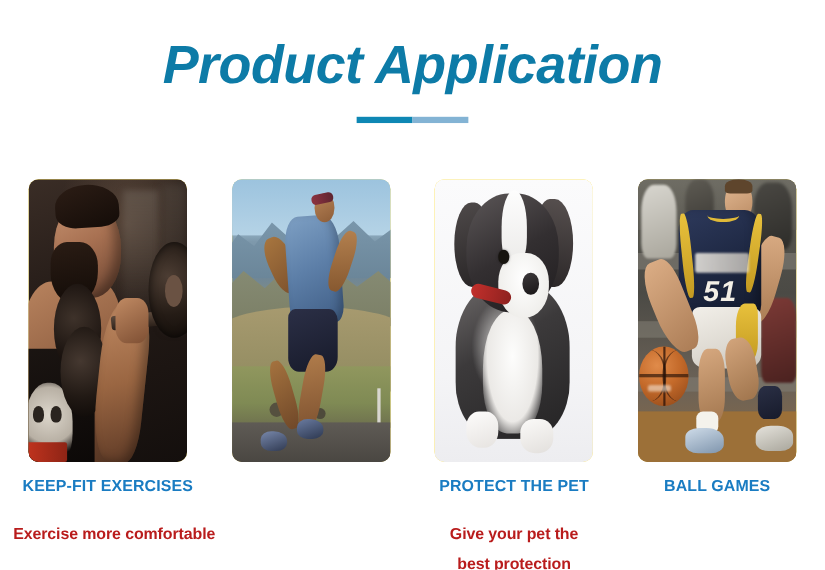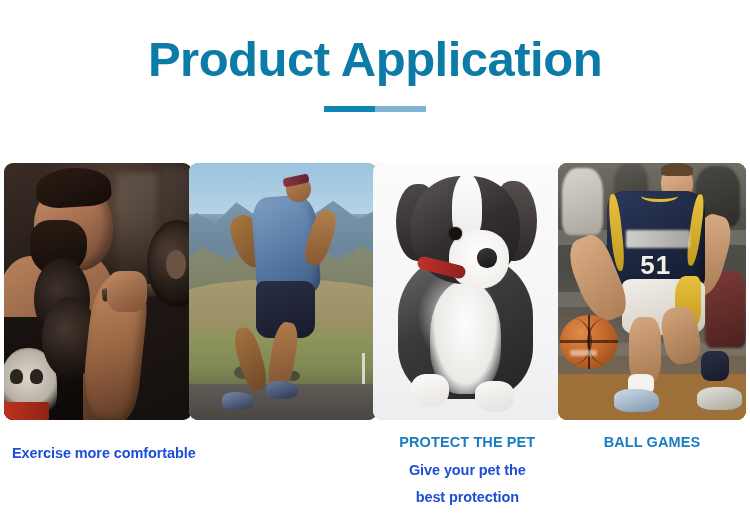--- a/index.html
+++ b/index.html
@@ -31,20 +31,21 @@
     padding-top: 34px;
   }
 
   .page-title {
     font-size: 49px;
     font-weight: 700;
     letter-spacing: -0.5px;
     color: #0d7ba7;
     line-height: 1.05;
     font-family: "Liberation Sans", "DejaVu Sans", sans-serif;
+    font-style: italic;
   }
 
   .title-divider {
     width: 102px;
     height: 6px;
     margin: 21px auto 0 auto;
     display: flex;
     overflow: hidden;
   }
   .title-divider .seg-dark {
@@ -70,25 +71,26 @@
 
   .card {
     width: 172px;
     display: flex;
     flex-direction: column;
     align-items: center;
   }
 
   .card-photo {
     position: relative;
-    width: 188px;
+    width: 144px;
     height: 257px;
     border-radius: 9px;
     overflow: hidden;
     background: #fde047;
+    font-style: italic;
   }
 
   .photo-layer {
     position: absolute;
     inset: 0;
   }
 
   
   .ph-gym {
     background:
@@ -552,24 +554,24 @@
   .caption-title {
     font-size: 14.5px;
     font-weight: 700;
     color: #1a7cc2;
     letter-spacing: 0.1px;
     line-height: 1.2;
     white-space: nowrap;
   }
 
   .caption-sub {
-    margin-top: 6px;
+    margin-top: 22px;
     font-size: 14.5px;
     font-weight: 700;
-    color: #1d4ed8;
+    color: #b91c1c;
     line-height: 1.85;
     letter-spacing: -0.1px;
   }
 
   
   .card:nth-child(1) .caption-title,
   .card:nth-child(1) .caption-sub,
   .card:nth-child(2) .caption-title,
   .card:nth-child(2) .caption-sub,
   .card:nth-child(4) .caption-title,
@@ -616,20 +618,21 @@
           <div class="gym-plate-l1"></div>
           <div class="gym-plate-l2"></div>
           <div class="gym-arm"></div>
           <div class="gym-bar"></div>
           <div class="gym-hand"></div>
           <div class="gym-plate-r"></div>
           <div class="gym-plate-hole"></div>
         </div>
       </div>
       <div class="card-caption">
+        <div class="caption-title">KEEP-FIT EXERCISES</div>
         <div class="caption-sub">Exercise more comfortable</div>
       </div>
     </div>
 
     <div class="card">
       <div class="card-photo">
         <div class="photo-layer ph-run">
           <div class="run-sky"></div>
           <div class="run-mtn-far"></div>
           <div class="run-mtn-mid"></div>

